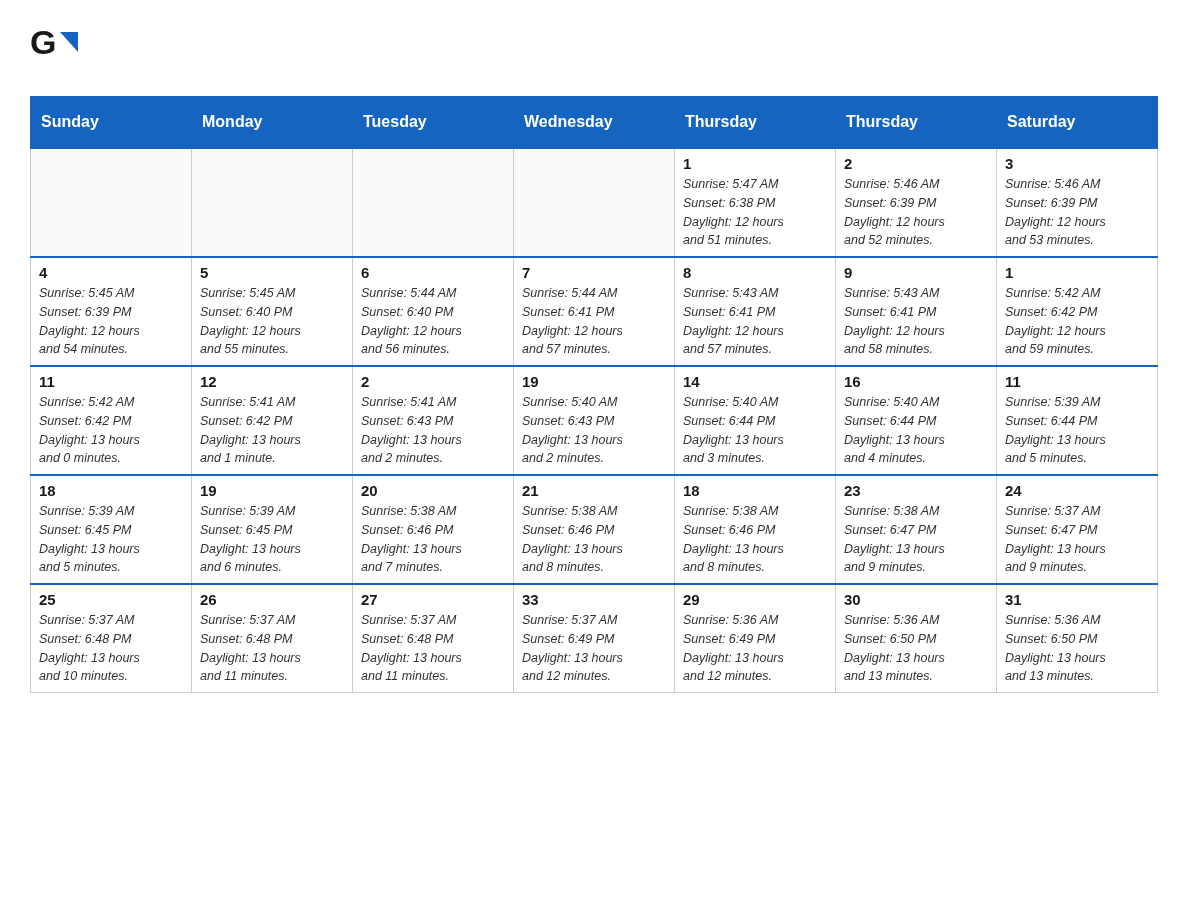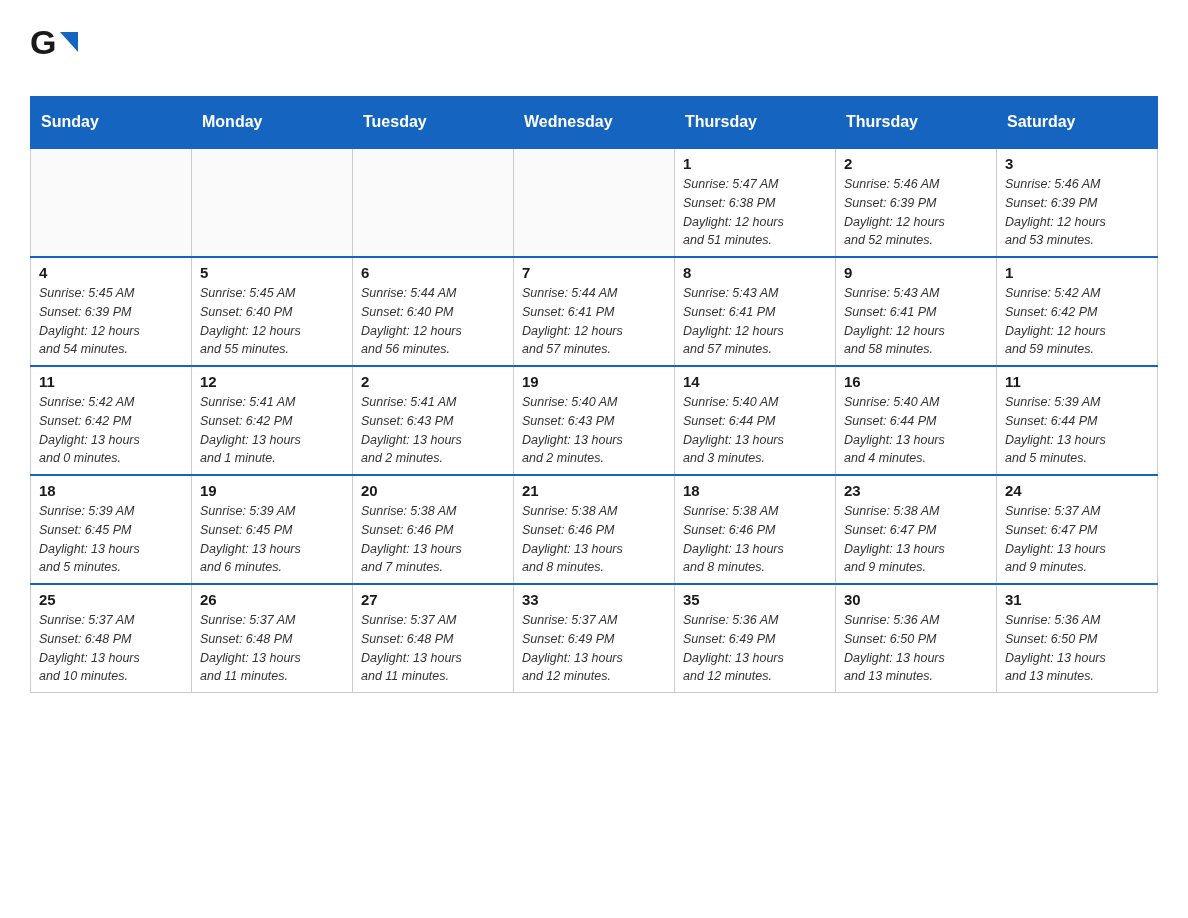--- a/index.html
+++ b/index.html
@@ -244,21 +244,21 @@
         </td>
         <td>
           <div class="day-number">27</div>
           <div class="day-info">Sunrise: 5:37 AM<br>Sunset: 6:48 PM<br>Daylight: 13 hours<br>and 11 minutes.</div>
         </td>
         <td>
           <div class="day-number">33</div>
           <div class="day-info">Sunrise: 5:37 AM<br>Sunset: 6:49 PM<br>Daylight: 13 hours<br>and 12 minutes.</div>
         </td>
         <td>
-          <div class="day-number">35</div>
+          <div class="day-number">29</div>
           <div class="day-info">Sunrise: 5:36 AM<br>Sunset: 6:49 PM<br>Daylight: 13 hours<br>and 12 minutes.</div>
         </td>
         <td>
           <div class="day-number">30</div>
           <div class="day-info">Sunrise: 5:36 AM<br>Sunset: 6:50 PM<br>Daylight: 13 hours<br>and 13 minutes.</div>
         </td>
         <td>
           <div class="day-number">31</div>
           <div class="day-info">Sunrise: 5:36 AM<br>Sunset: 6:50 PM<br>Daylight: 13 hours<br>and 13 minutes.</div>
         </td>

